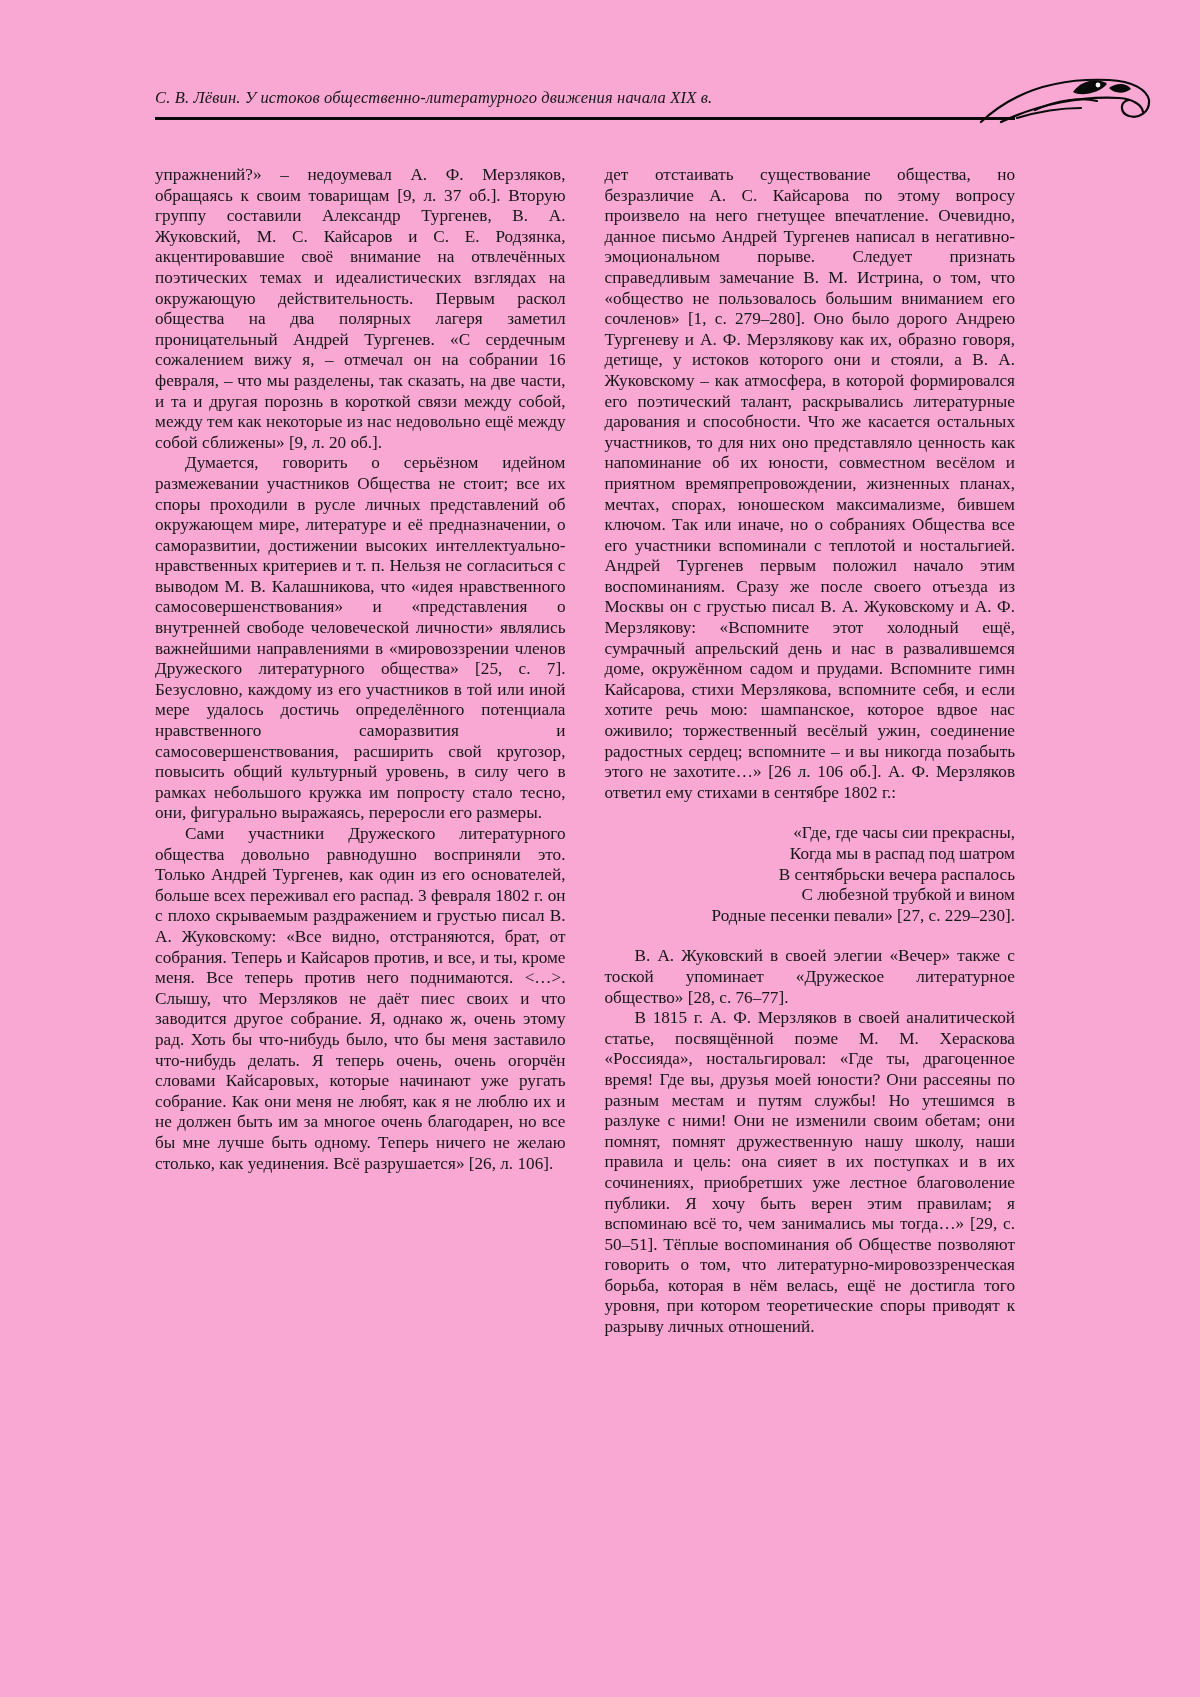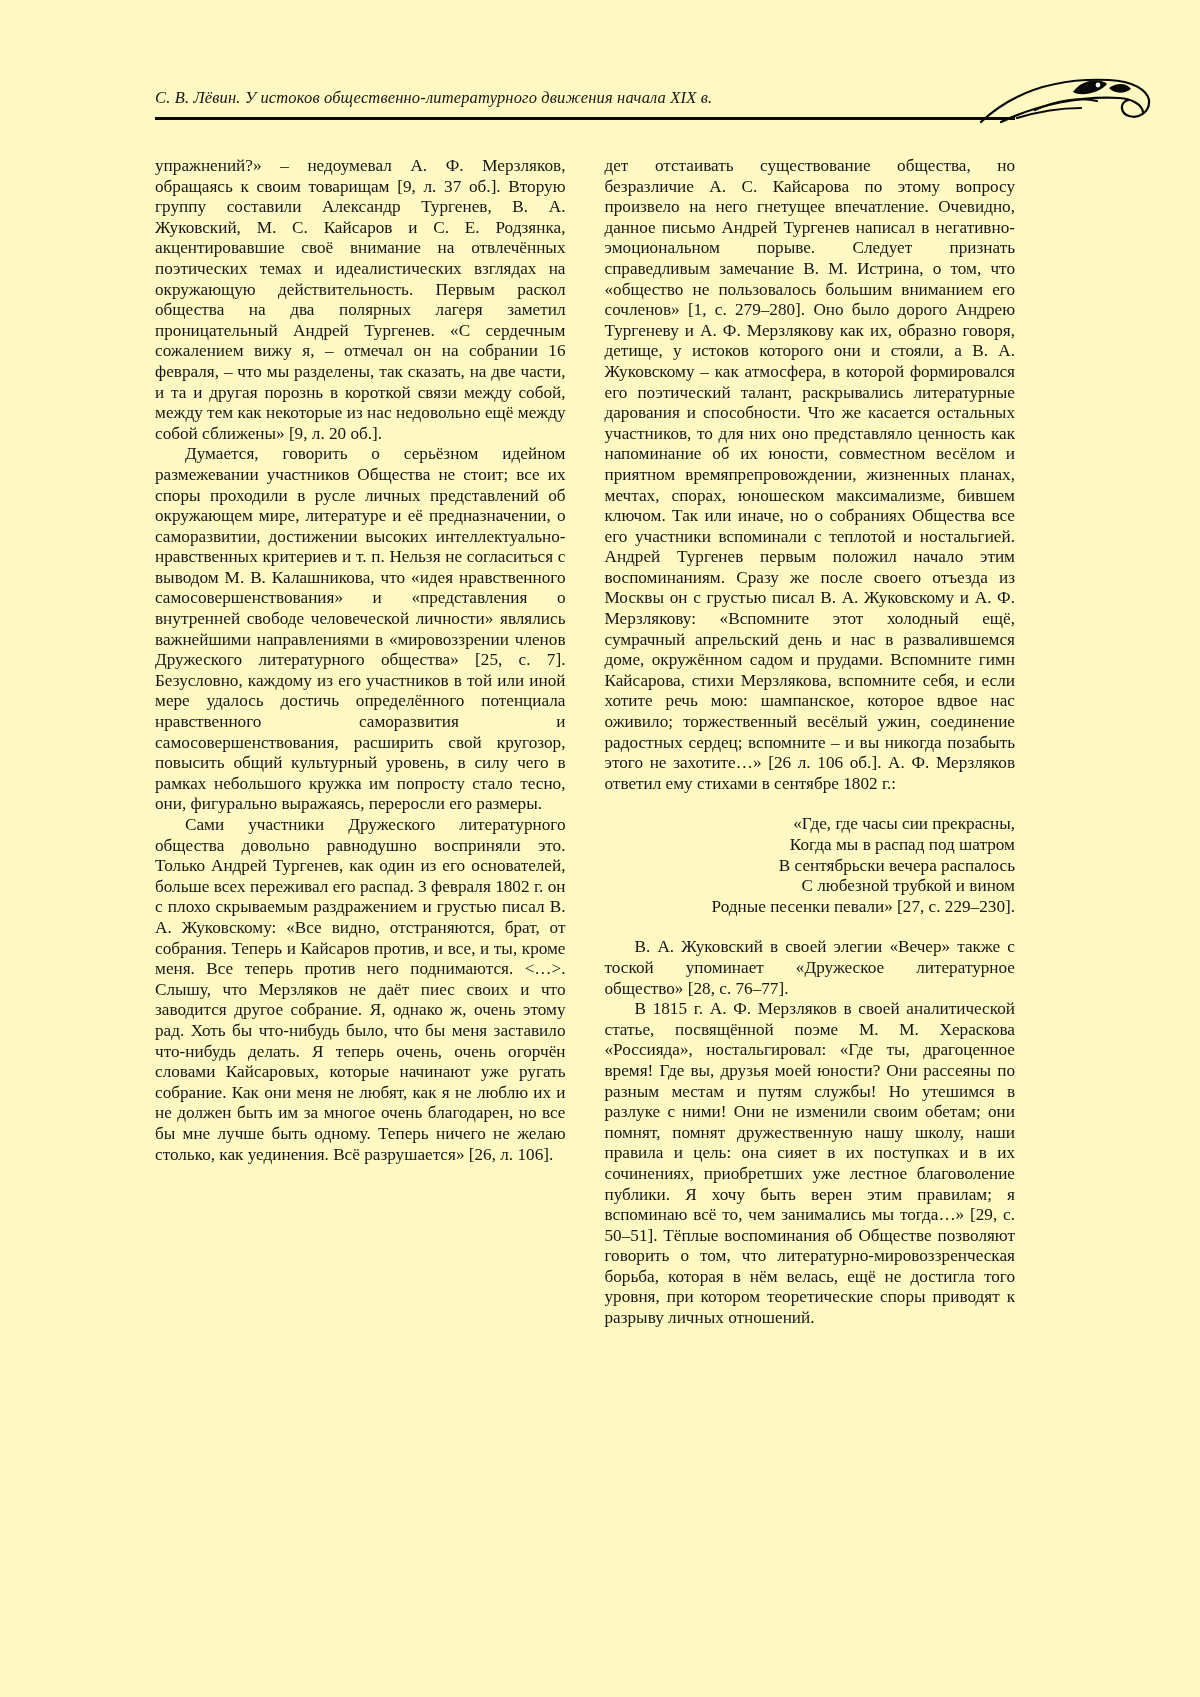--- a/index.html
+++ b/index.html
@@ -3,21 +3,21 @@
 <meta charset="utf-8">
 <style>
   * { box-sizing: border-box; }
   html, body { margin: 0; padding: 0; background: #ffffff; }
 
   .page {
     position: relative;
     width: 1200px;
     height: 1697px;
     margin: 0 auto;
-    background: #fef9c3;
+    background: #f9a8d4;
     color: #161616;
     font-family: "Liberation Serif", "DejaVu Serif", serif;
     overflow: hidden;
   }
 
   .content {
     position: absolute;
     left: 155px;
     right: 185px;
     top: 88px;
@@ -42,21 +42,21 @@
     width: 180px;
     height: 58px;
     display: block;
   }
   .ornament svg { display: block; width: 100%; height: 100%; }
 
   
   .columns {
     display: flex;
     gap: 39px;
-    margin-top: 36px;
+    margin-top: 45px;
   }
   .col {
     flex: 1 1 0;
     font-size: 17.2px;
     line-height: 20.6px;
     text-align: justify;
     hyphens: auto;
     -webkit-hyphens: auto;
   }
   .col p {

